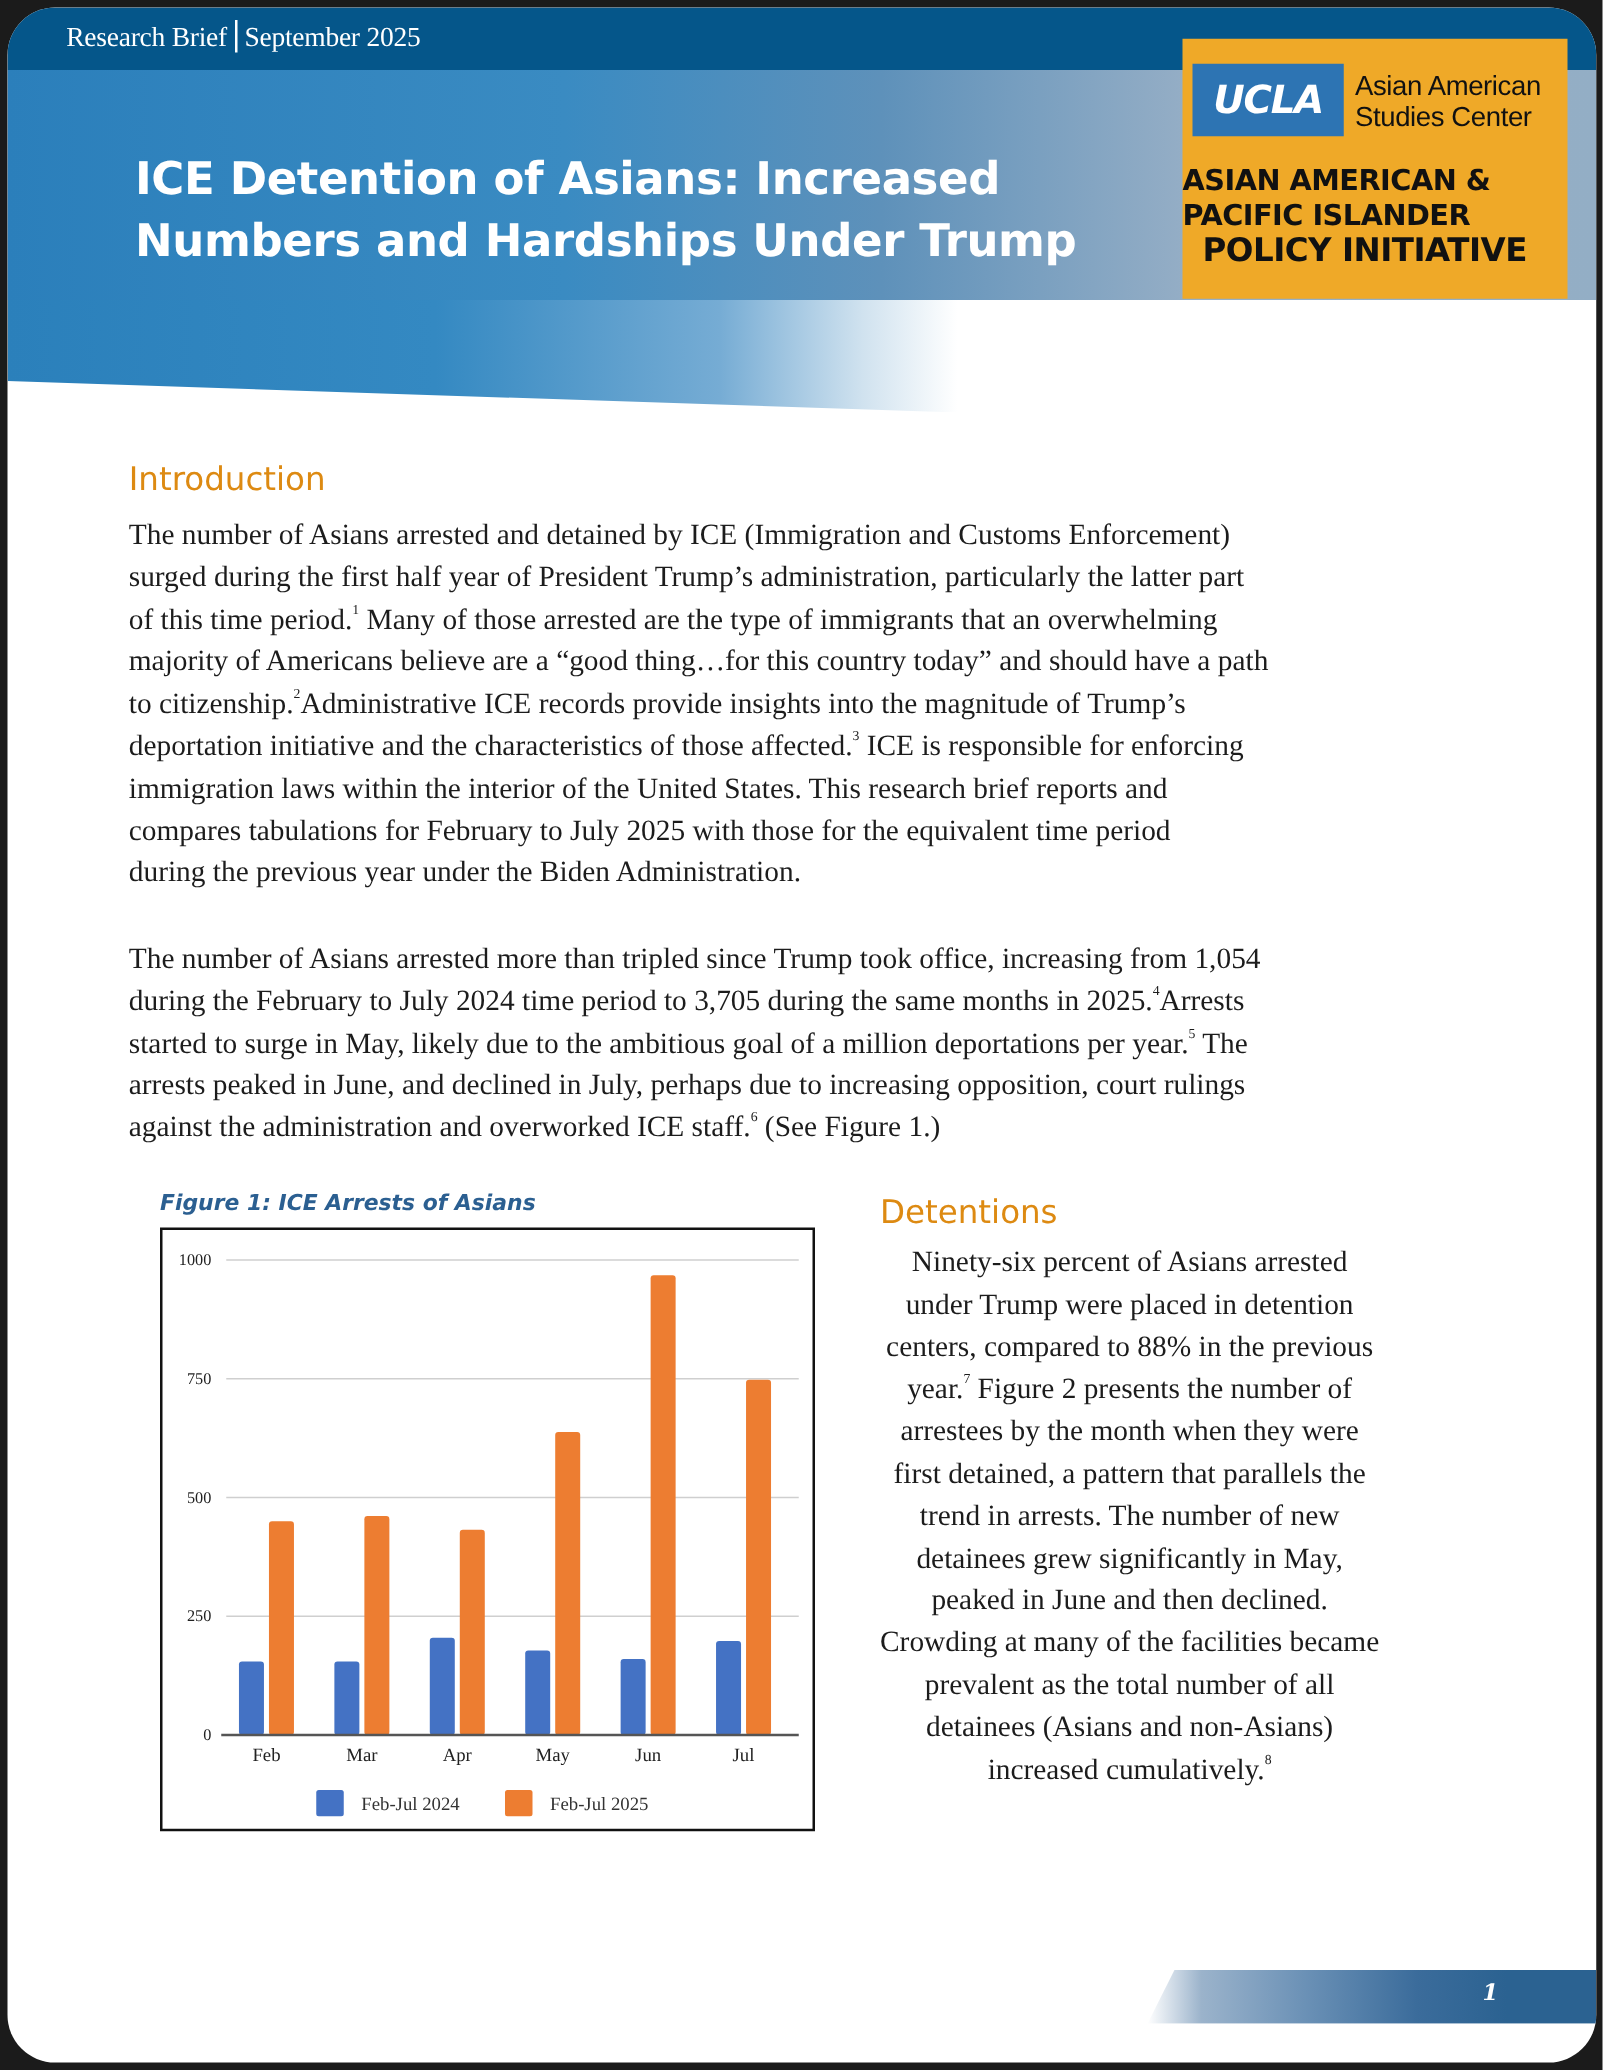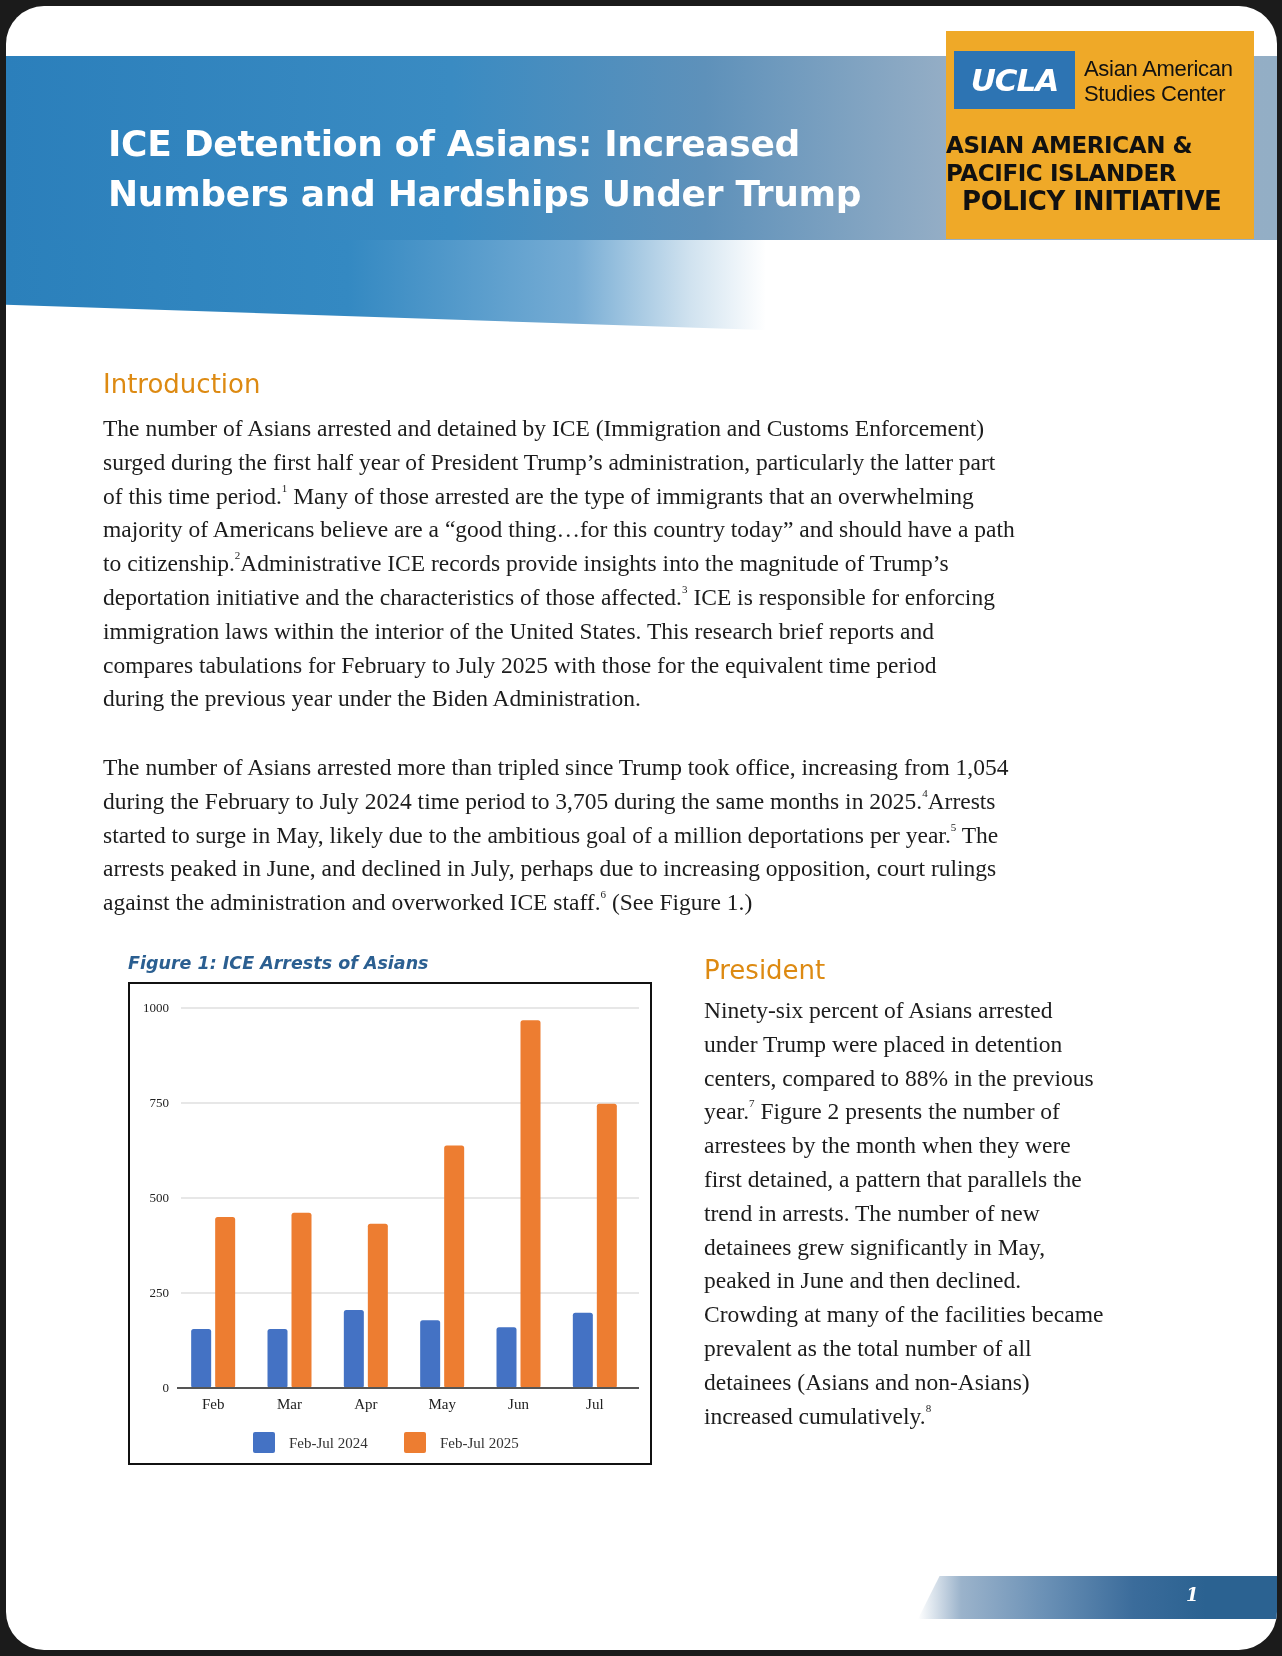--- a/index.html
+++ b/index.html
@@ -99,20 +99,25 @@
   .page-number {
     position: absolute; left: 1180px; top: 1578px; color: #fff;
     font-family: "DejaVu Serif", serif; font-weight: bold; font-style: italic; font-size: 18px;
   }
 </style>
 </head>
 <body>
 
 <div class="page">
 
+  <div class="topbar">
+    <div class="topbar-text">
+      <span>Research Brief</span><span class="sep"></span><span>September 2025</span>
+    </div>
+  </div>
 
   <div class="hero"></div>
   <div class="wave"></div>
 
   <div class="title">
     <div>ICE Detention of Asians: Increased</div>
     <div>Numbers and Hardships Under Trump</div>
   </div>
 
   <div class="logo">
@@ -179,22 +184,22 @@
         <rect x="466.8333333333333" y="119.75999999999999" width="20" height="284.24" rx="2.5" fill="#ed7d31"></rect>
         <text x="464.8333333333333" y="425" text-anchor="middle" class="cat-label">Jul</text>
         <line x1="47" y1="404" x2="509" y2="404" stroke="#555" stroke-width="2"></line>
         <rect x="123" y="448" width="22" height="21" rx="2" fill="#4472c4"></rect>
         <text x="159" y="464" class="legend-label">Feb-Jul 2024</text>
         <rect x="274" y="448" width="22" height="21" rx="2" fill="#ed7d31"></rect>
         <text x="310" y="464" class="legend-label">Feb-Jul 2025</text>
       </svg>
   </div>
 
-  <div class="h-section" style="left:698px; top:949px;">President</div>
-  <div class="para" id="det-p" style="left:698px; top:988px;">
+  <div class="h-section" style="left:698px; top:949px;">Detentions</div>
+  <div class="para" id="det-p" style="left:698px; top:988px;text-align:center;">
       <span class="line"><span>Ninety-six percent of Asians arrested</span></span>
       <span class="line"><span>under Trump were placed in detention</span></span>
       <span class="line"><span>centers, compared to 88% in the previous</span></span>
       <span class="line"><span>year.</span><sup>7</sup><span> Figure 2 presents the number of</span></span>
       <span class="line"><span>arrestees by the month when they were</span></span>
       <span class="line"><span>first detained, a pattern that parallels the</span></span>
       <span class="line"><span>trend in arrests. The number of new</span></span>
       <span class="line"><span>detainees grew significantly in May,</span></span>
       <span class="line"><span>peaked in June and then declined.</span></span>
       <span class="line"><span>Crowding at many of the facilities became</span></span>

